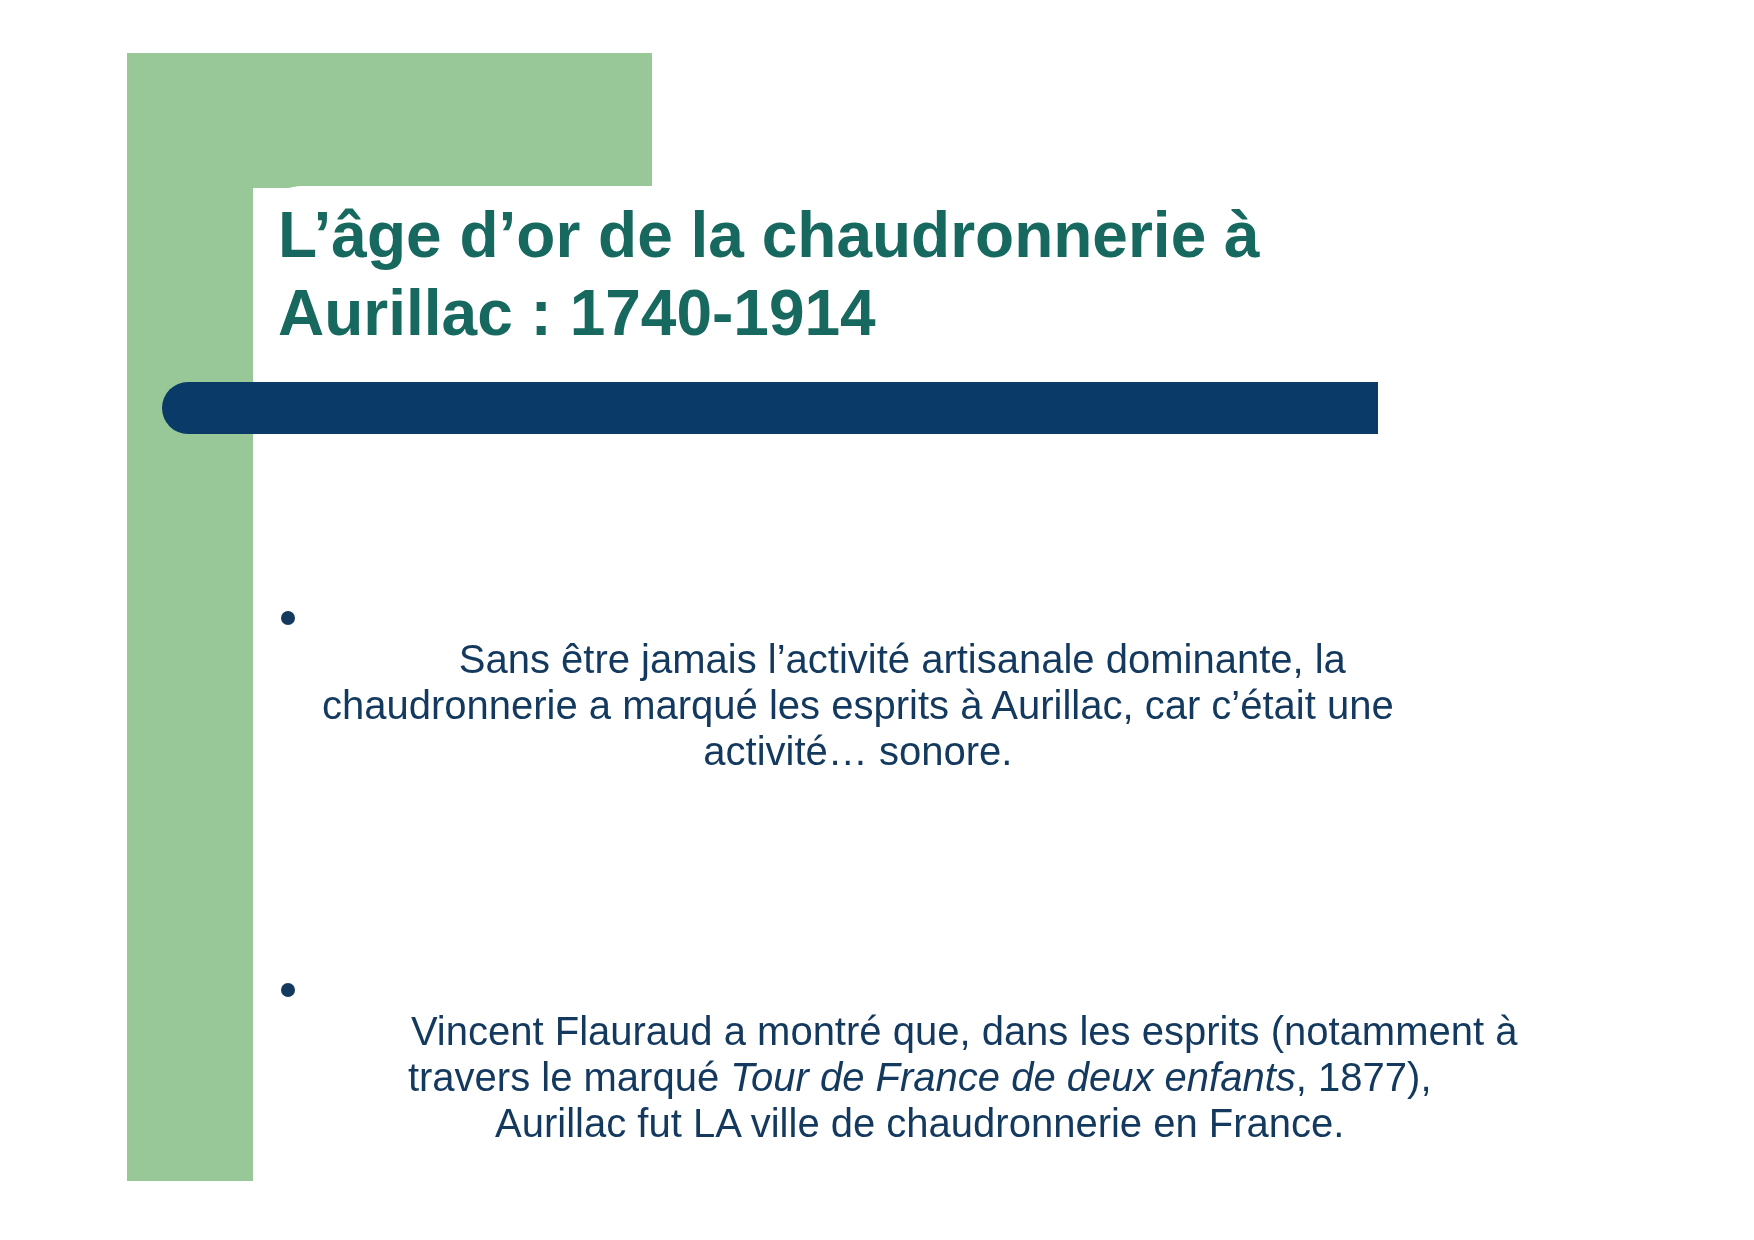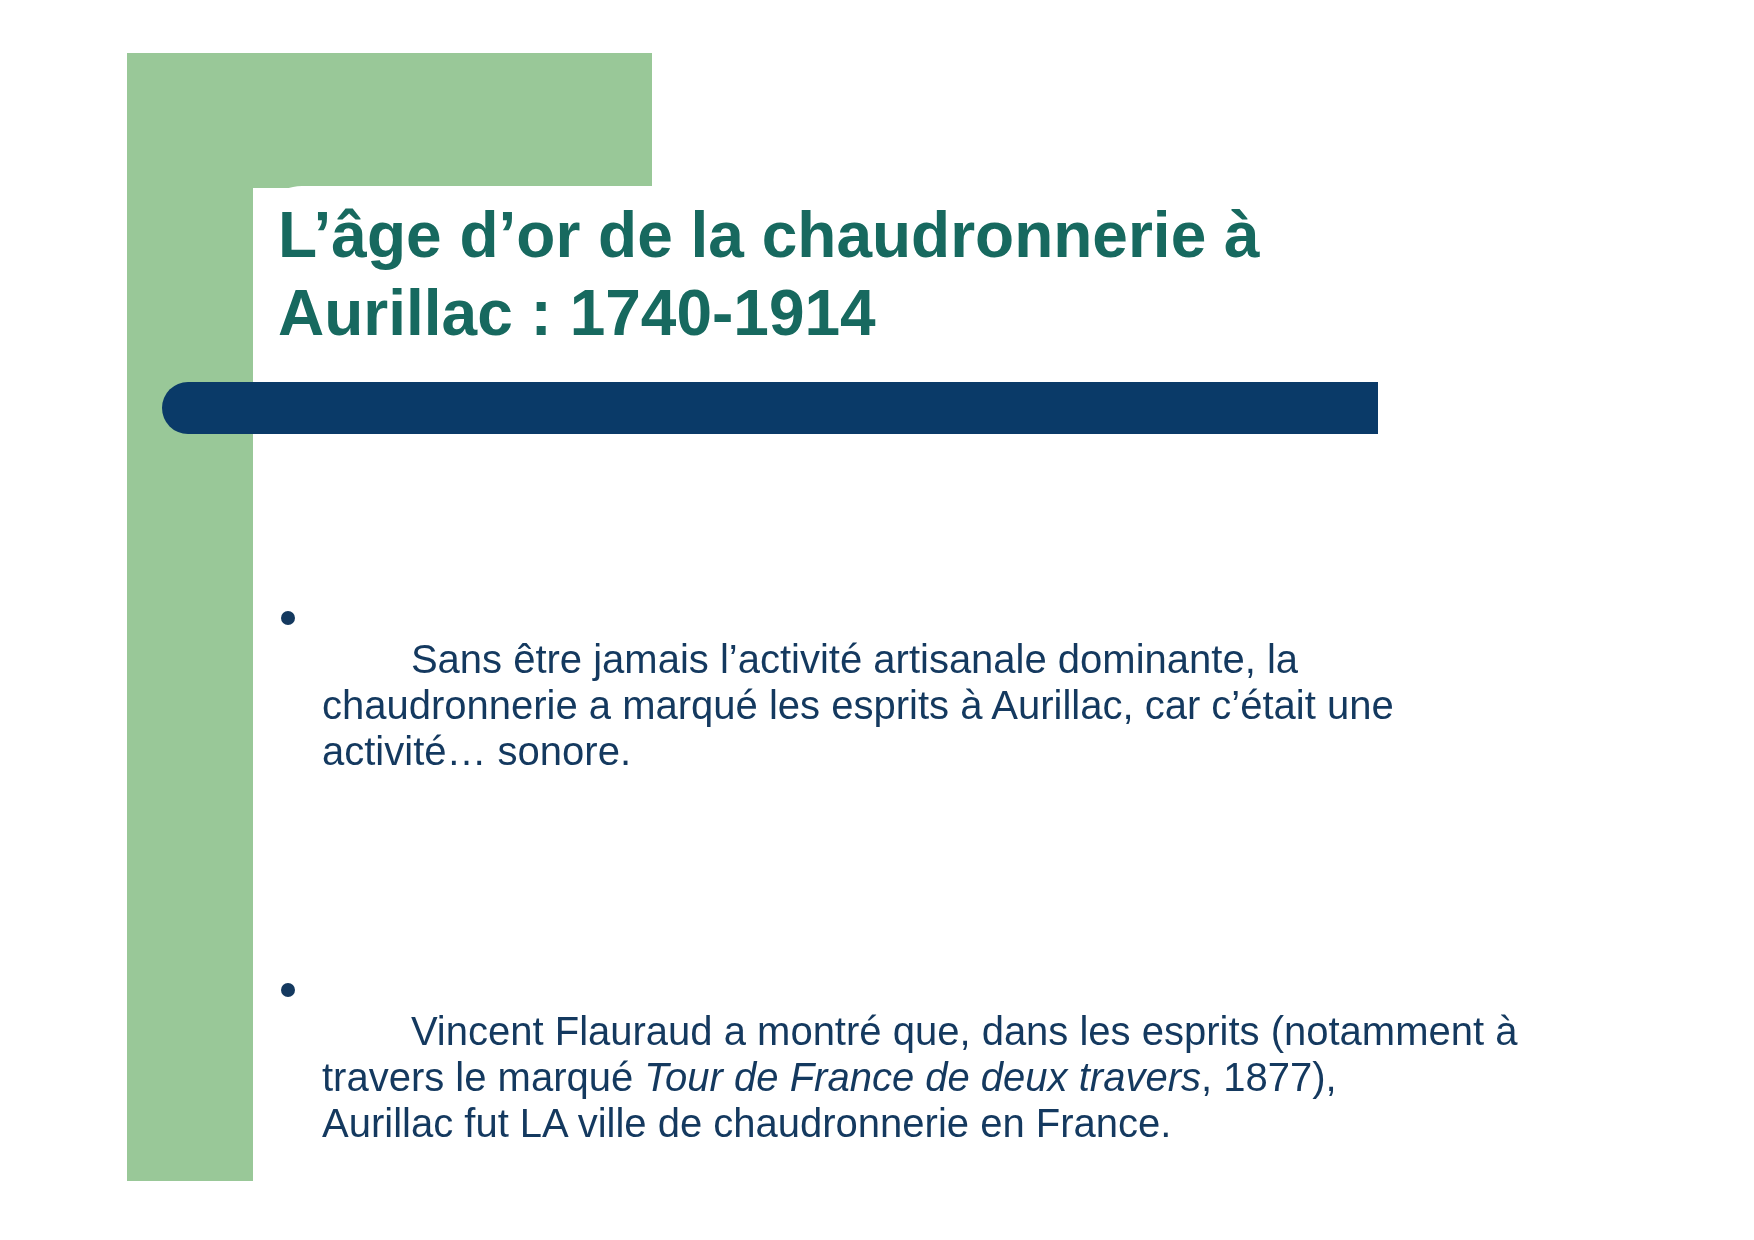--- a/index.html
+++ b/index.html
@@ -72,20 +72,21 @@
     width: 1400px;
     color: #14395F;
     font-size: 40px;
     line-height: 46px;
     white-space: pre;
   }
   .bullet {
     display: flex;
     align-items: flex-start;
     margin-bottom: 4px;
+    text-align: center;
   }
   .dot {
     flex: 0 0 auto;
     width: 14px;
     height: 14px;
     border-radius: 50%;
     background: #14395F;
     margin: 21px 27px 0 25px;
   }
   .btext {
@@ -117,21 +118,21 @@
         <span>Sans être jamais l’activité artisanale dominante, la
 chaudronnerie a marqué les esprits à Aurillac, car c’était une
 activité… sonore.</span>
       </div>
     </div>
 
     <div class="bullet">
       <span class="dot"></span>
       <div class="btext">
         <span>Vincent Flauraud a montré que, dans les esprits (notamment à
-travers le marqué </span><span class="italic">Tour de France de deux travers</span><span>, 1877),
+travers le marqué </span><span class="italic">Tour de France de deux enfants</span><span>, 1877),
 Aurillac fut LA ville de chaudronnerie en France.</span>
       </div>
     </div>
 
     
 
   </div>
 
 </div>
 

